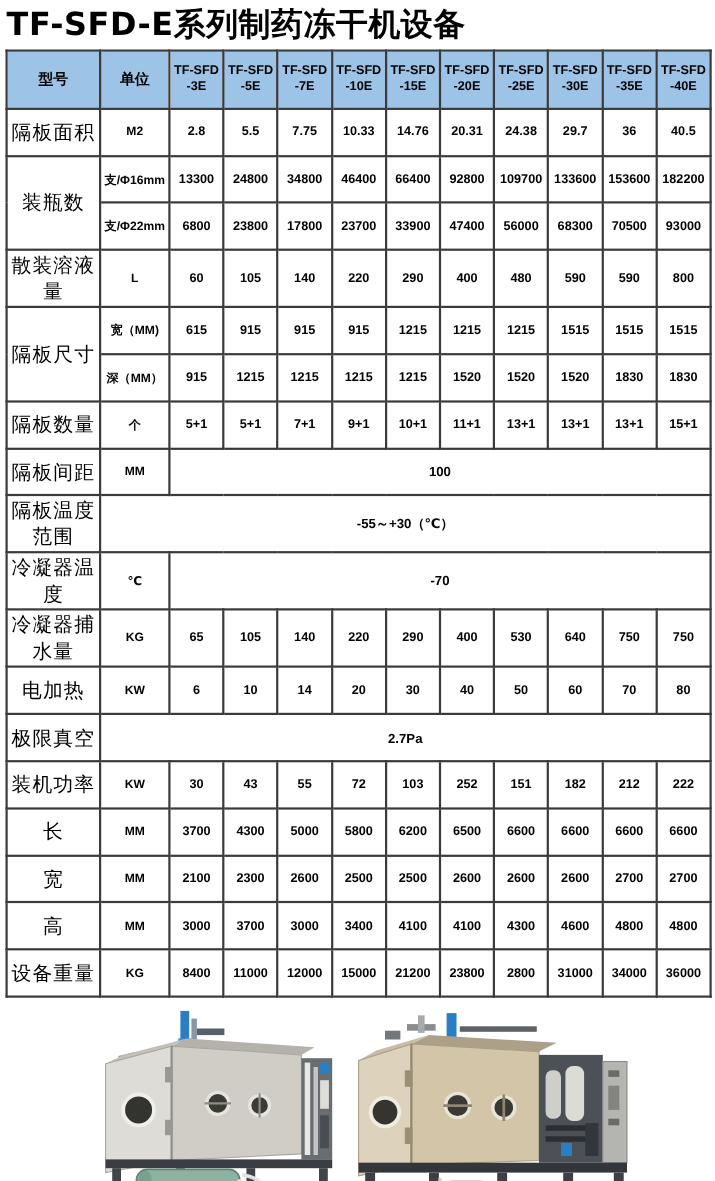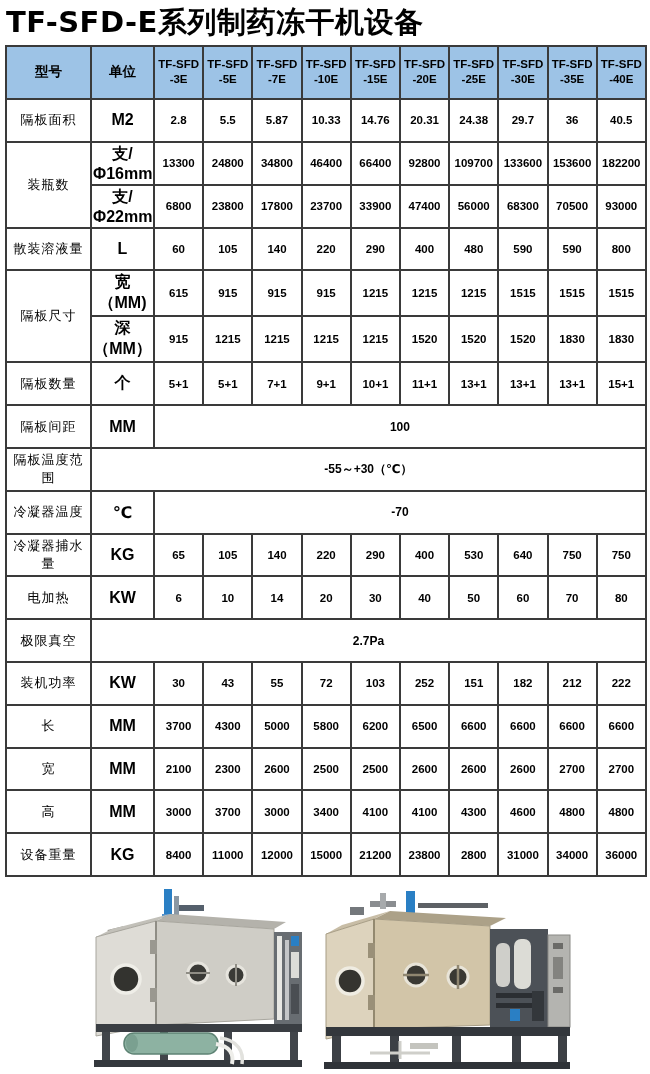--- a/index.html
+++ b/index.html
@@ -25,22 +25,22 @@
     text-align:center;vertical-align:middle;
     padding:1px 1px;overflow:hidden;
   }
   table.spec thead tr{height:53px;}
   table.spec tbody tr{height:42.8px;}
   th.hdr{
     background:#9dc3e6;font-weight:bold;font-size:11.5px;line-height:1.35;color:#000;
   }
   th.hdr .ln{display:block;}
   th.hdr.zh{font-size:13.5px;margin-left:20px;}
-  td.lbl{font-size:13px;letter-spacing:1px;color:#000;}
-  td.unit{font-size:16px;font-weight:bold;color:#000;}
+  td.lbl{font-size:18px;letter-spacing:1px;color:#000;}
+  td.unit{font-size:11px;font-weight:bold;color:#000;}
   td.val{font-size:11.5px;font-weight:bold;color:#000;}
   td.merged{font-size:12px;font-weight:bold;color:#000;}
   .photos{
     height:192px;display:flex;align-items:flex-end;justify-content:center;
     gap:6px;margin-top:2px;background:#fff;
   }
   .photos svg{display:block;}
 </style>
 </head>
 <body>
@@ -107,21 +107,21 @@
           <span class="ln">-40E</span>
         </th>
       </tr>
   </thead>
   <tbody>
       <tr>
         <td class="lbl">隔板面积</td>
         <td class="unit">M2</td>
         <td class="val">2.8</td>
         <td class="val">5.5</td>
-        <td class="val">5.87</td>
+        <td class="val">7.75</td>
         <td class="val">10.33</td>
         <td class="val">14.76</td>
         <td class="val">20.31</td>
         <td class="val">24.38</td>
         <td class="val">29.7</td>
         <td class="val">36</td>
         <td class="val">40.5</td>
       </tr>
       <tr>
         <td class="lbl" rowspan="2">装瓶数</td>

